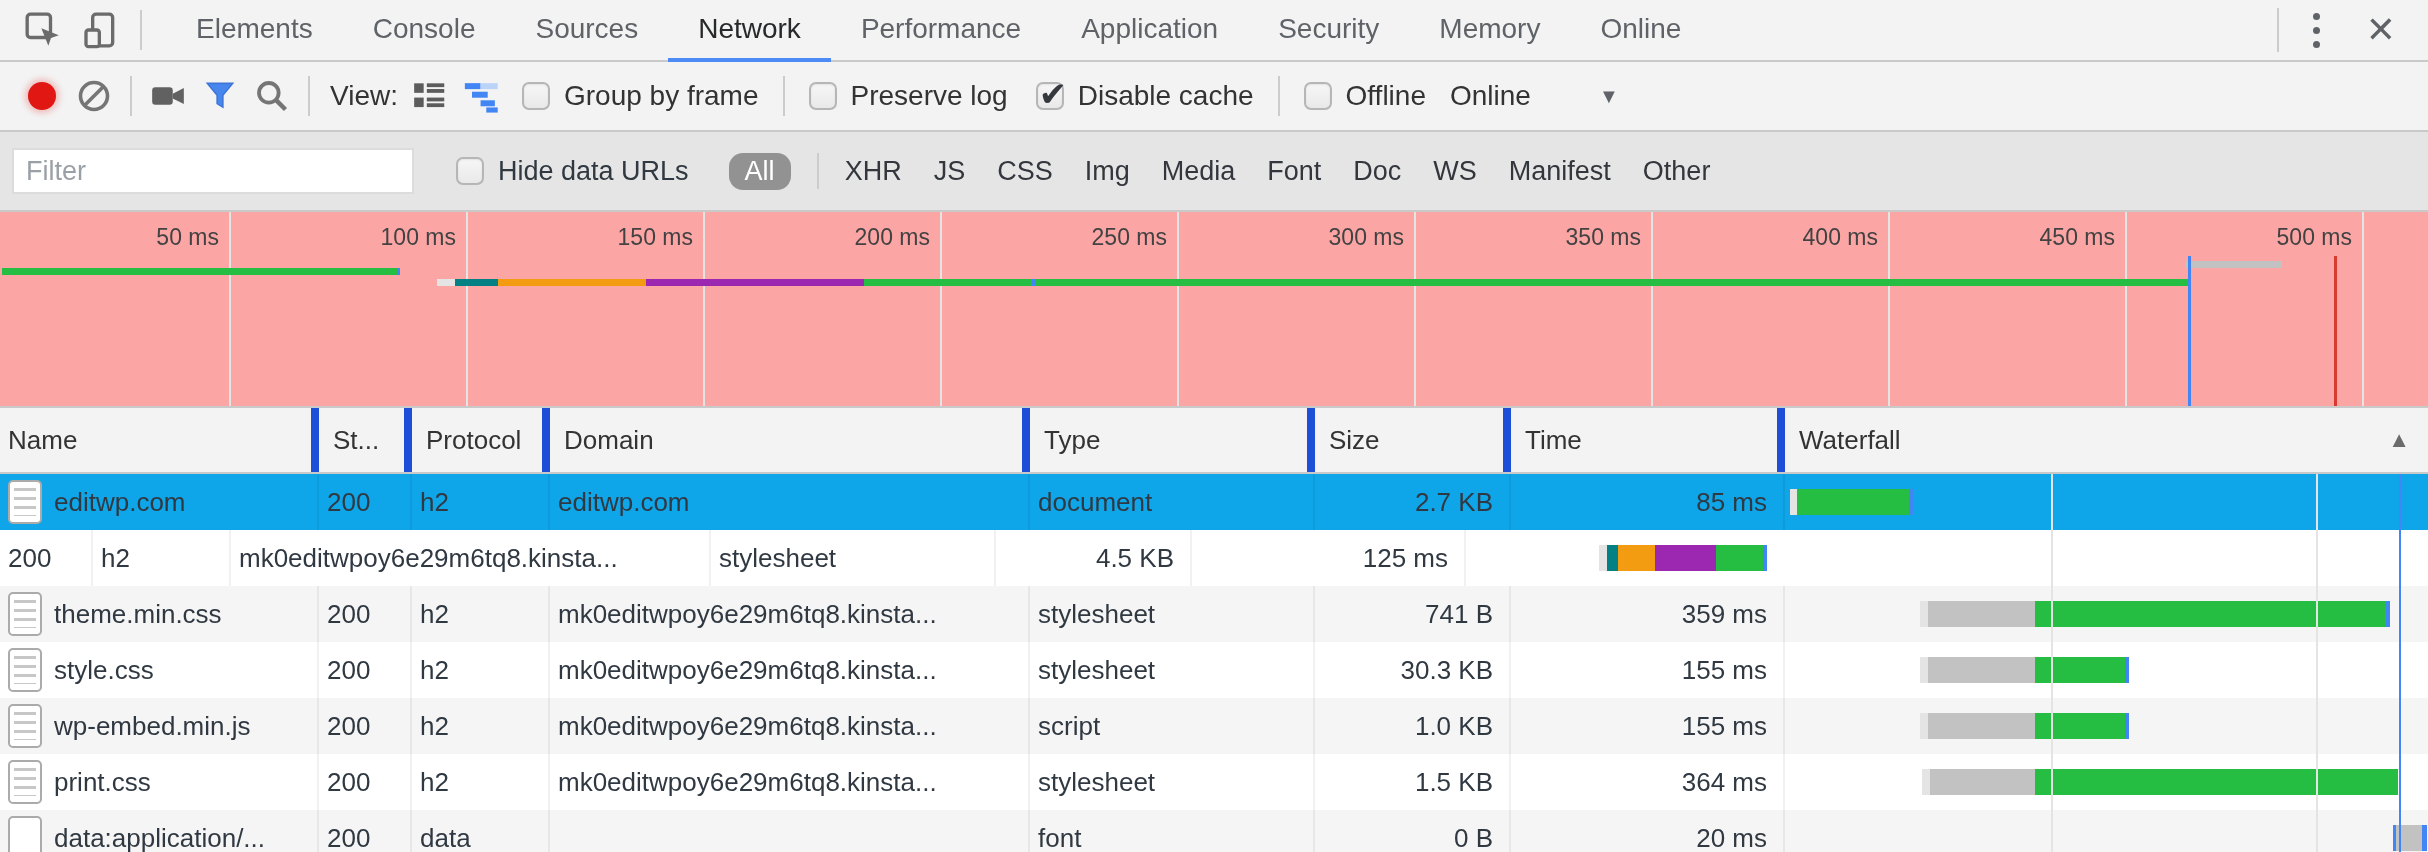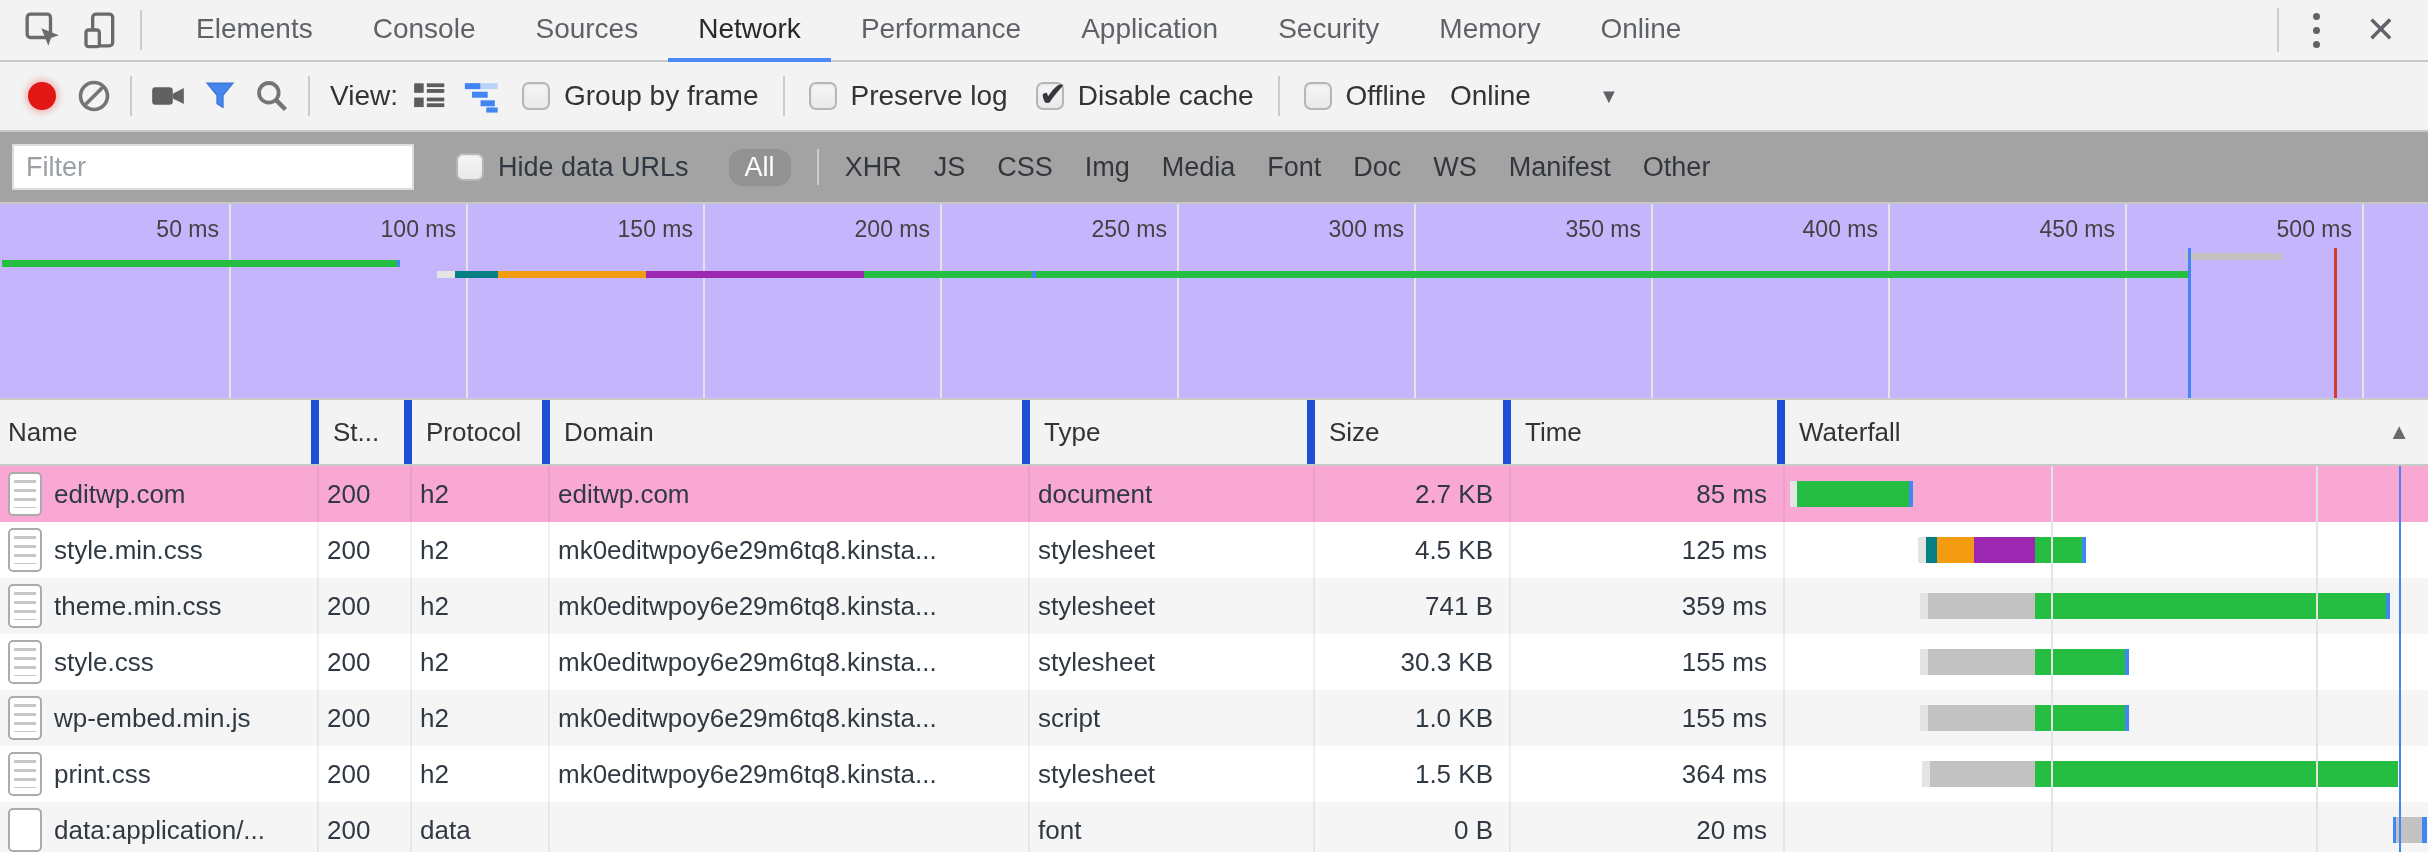--- a/index.html
+++ b/index.html
@@ -28,50 +28,50 @@
   .record-dot { width:28px; height:28px; border-radius:50%; background:#e01713; box-shadow:0 0 6px 3px rgba(224,23,19,.25); }
   .cb { width:28px; height:28px; border-radius:7px; border:2px solid #b6b6b6; position:relative;
         background:linear-gradient(#f6f6f6,#e9e9e9); box-shadow:inset 0 1px 2px rgba(0,0,0,.08); flex:0 0 auto; }
   .cb.checked::after { content:"✔"; position:absolute; left:1px; top:-10px; font-size:34px; color:#35393d; }
   .cbgroup { display:flex; align-items:center; gap:14px; margin:0 14px; }
   .viewlabel { margin:0 6px 0 10px; }
   .ddl { display:flex; align-items:center; gap:10px; margin-left:10px; }
   .dda { font-size:20px; color:#5f6368; margin-left:58px; }
 
   
-  .filterbar { height:72px; background:#a3a3a3; border-bottom:2px solid #c9c9c9;
+  .filterbar { height:80px; background:#e5e5e5; border-bottom:2px solid #c9c9c9;
                display:flex; align-items:center; padding:0 12px; font-size:27px; }
   .filter-input { width:402px; height:46px; background:#fff; border:2px solid #dcdcdc;
                   font-family:"Liberation Sans", sans-serif; font-size:27px; padding:0 12px; color:#333; outline:none; }
   .filter-input::placeholder { color:#9aa0a6; }
   #resource-type-filters { display:flex; align-items:center; gap:32px; margin-left:26px; color:#33373d; }
   .ftype { cursor:default; }
   .ftype.selected { background:#929292; color:#fff; border-radius:14px; padding:3px 16px; }
   .vsep.small { height:36px; margin:0 -6px; }
 
   
-  #overview-pane { position:relative; height:196px; background:#c4b5fd; border-bottom:2px solid #c9c9c9; }
+  #overview-pane { position:relative; height:196px; background:#fca5a5; border-bottom:2px solid #c9c9c9; }
   .grid-v { position:absolute; top:0; bottom:0; width:2px; background:#e4e4e4; }
   .tick-label { position:absolute; top:12px; width:160px; text-align:right; font-size:23px; color:#424242; }
   .ov-bar { position:absolute; height:7px; }
   .ov-marker { position:absolute; top:44px; bottom:0; width:3px; }
 
   
   .thead { height:66px; background:#f3f3f3; border-bottom:2px solid #c9c9c9; display:flex; font-size:26px; color:#333; }
   .th { display:flex; align-items:center; padding-left:14px; border-right:8px solid #1d4ed8; position:relative; }
   .th:last-child { border-right:none; }
   .sortarrow { position:absolute; right:18px; font-size:22px; color:#6b6b6b; }
 
   .c-name{width:319px;} .c-status{width:93px;} .c-protocol{width:138px;} .c-domain{width:480px;}
   .c-type{width:285px;} .c-size{width:196px;} .c-time{width:274px;} .c-waterfall{width:643px;}
 
   #tbody { position:relative; }
   .trow { height:56px; display:flex; font-size:26px; color:#303942; }
   .trow.odd { background:#f5f5f5; }
-  .trow.selected { background:#f9a8d4; }
+  .trow.selected { background:#0ea5e9; }
   .cell { display:flex; align-items:center; padding-left:8px; border-right:2px solid rgba(0,0,0,.055);
           white-space:nowrap; overflow:hidden; }
   .cell.r { justify-content:flex-end; padding-right:16px; padding-left:8px; }
   .cell.c-waterfall { border-right:none; position:relative; padding-left:0; }
   .c-name { padding-left:8px; }
   .docicon { width:34px; height:44px; background:#fff; border:2px solid #ababab; border-radius:5px;
              margin-right:12px; flex:0 0 auto; position:relative; }
   .docicon.lines::after { content:""; position:absolute; left:4px; right:4px; top:6px; bottom:6px;
              background:repeating-linear-gradient(#c7c7c7 0 3px, transparent 3px 9px); }
   .wfseg { position:absolute; top:15px; height:26px; }
@@ -272,24 +272,20 @@
     <div class="cell c-type">document</div>
     <div class="cell c-size r">2.7 KB</div>
     <div class="cell c-time r">85 ms</div>
     <div class="cell c-waterfall">
           <div class="wfseg" style="left: 5px; width: 7px; background: rgb(228, 228, 228);"></div>
           <div class="wfseg" style="left: 12px; width: 112px; background: rgb(38, 189, 67);"></div>
           <div class="wfseg" style="left: 124px; width: 4px; background: rgb(66, 133, 244);"></div>
         </div>
   </div>
       <div class="trow">
-    <div class="cell c-name">
-      <span class="docicon lines"></span>
-      <span class="nm">style.min.css</span>
-    </div>
     <div class="cell c-status">200</div>
     <div class="cell c-protocol">h2</div>
     <div class="cell c-domain">mk0editwpoy6e29m6tq8.kinsta...</div>
     <div class="cell c-type">stylesheet</div>
     <div class="cell c-size r">4.5 KB</div>
     <div class="cell c-time r">125 ms</div>
     <div class="cell c-waterfall">
           <div class="wfseg" style="left: 133px; width: 8px; background: rgb(228, 228, 228);"></div>
           <div class="wfseg" style="left: 141px; width: 11px; background: rgb(2, 128, 131);"></div>
           <div class="wfseg" style="left: 152px; width: 37px; background: rgb(243, 156, 18);"></div>

